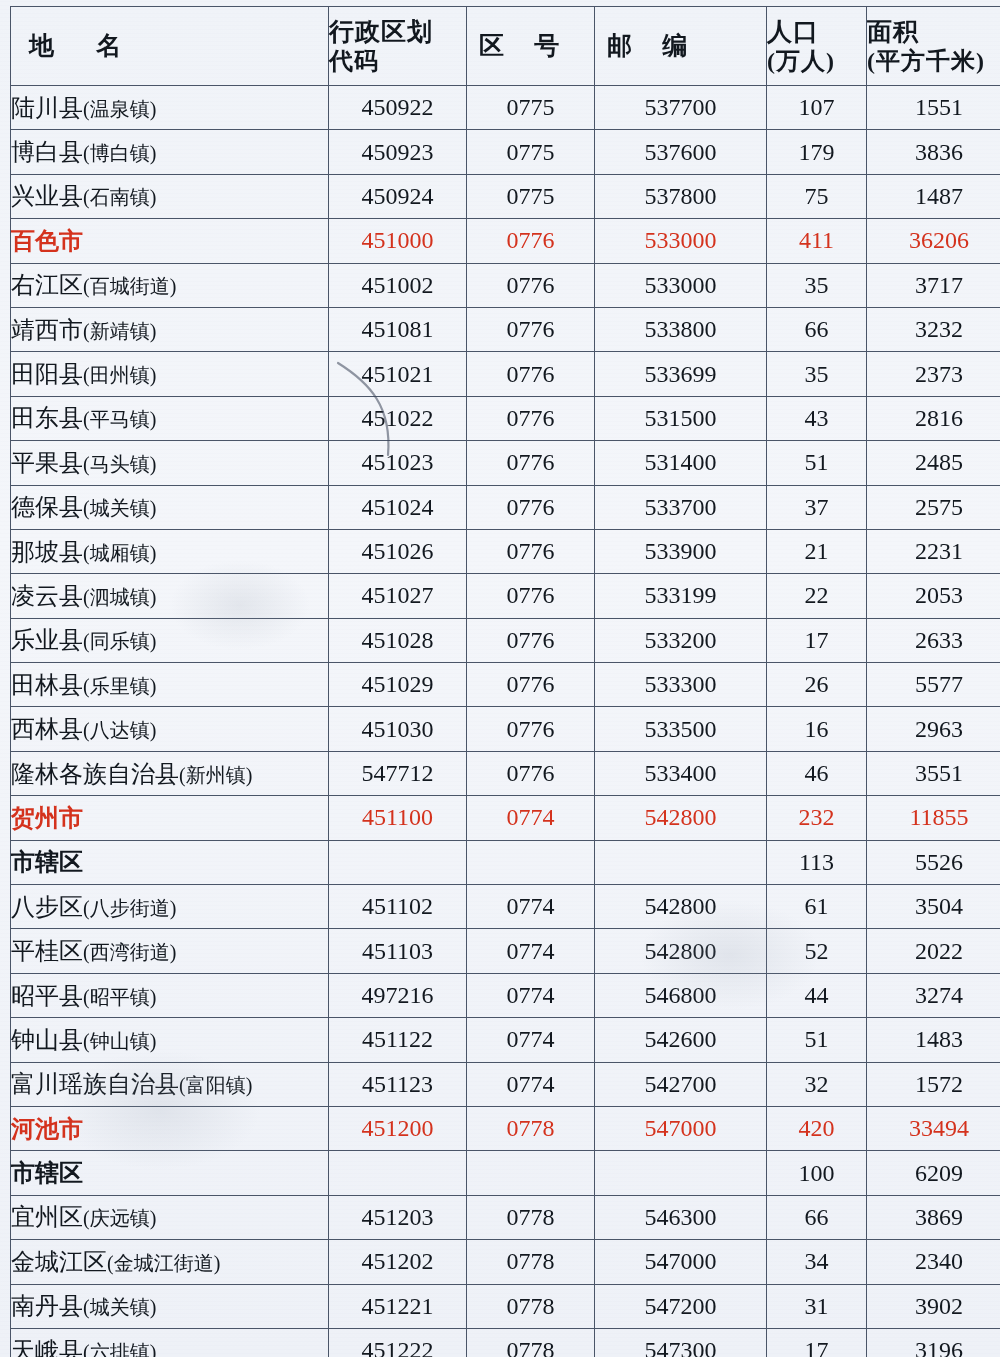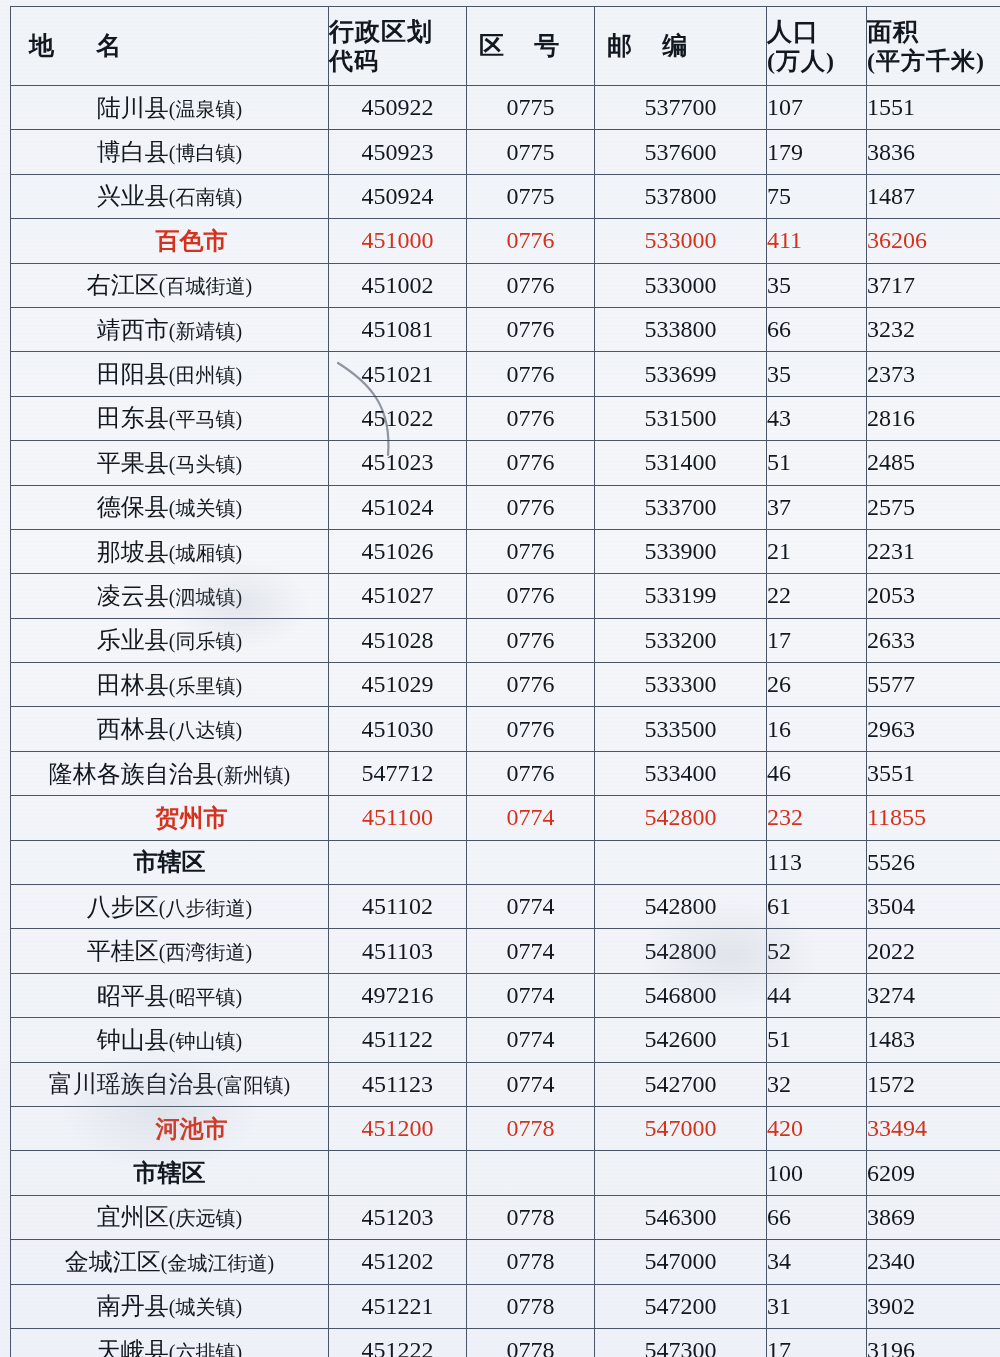--- a/index.html
+++ b/index.html
@@ -66,42 +66,41 @@
     letter-spacing: 12px;
     padding-left: 12px;
     margin-top: 16px;
   }
   tbody td {
     height: 43.4px;
     font-size: 24px;
     color: #12181f;
   }
   td.name {
-    text-align: center;
+    text-align: left;
     padding-left: 10px;
     white-space: nowrap;
   }
   td.name .sm {
     font-size: 20px;
   }
   td.num {
     text-align: center;
     font-family: "Liberation Serif", "DejaVu Serif", serif;
   }
   td.right {
-    text-align: left;
+    text-align: center;
     padding-right: 12px;
   }
   tr.city td {
     color: #d4321d;
     font-weight: normal;
   }
   tr.city td.name {
     font-weight: bold;
-    padding-left: 44px;
   }
   tr.sub td.name {
     font-weight: bold;
     color: #12181f;
     margin-left: 35px;
   }
   .smudge {
     position: absolute;
     pointer-events: none;
     border-radius: 50%;

